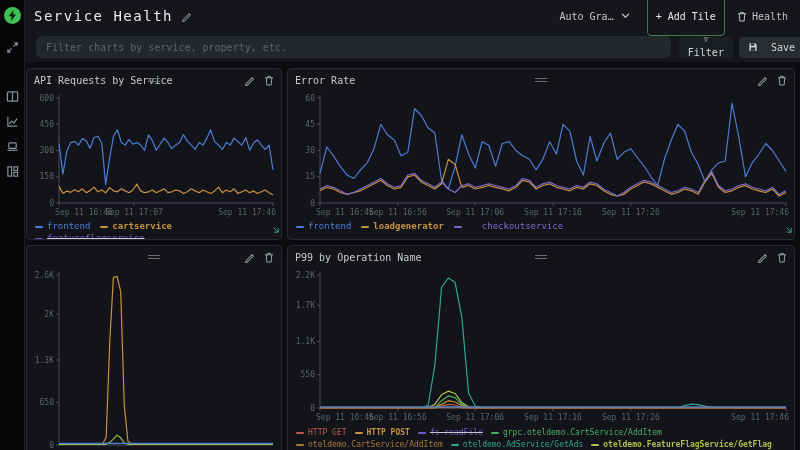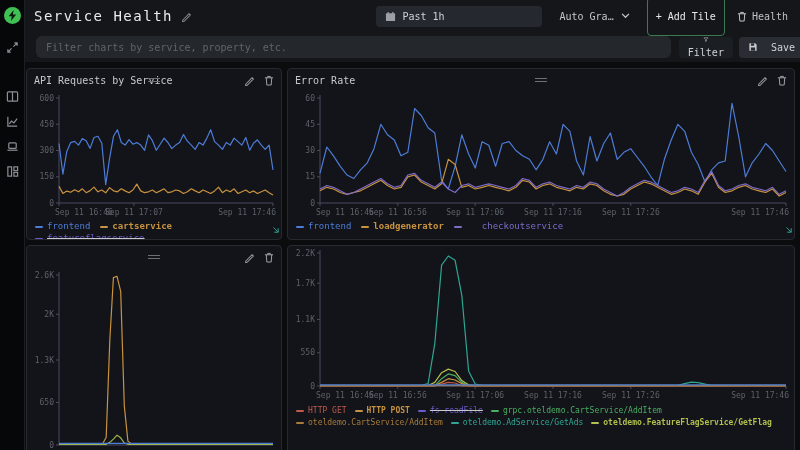--- a/index.html
+++ b/index.html
@@ -101,28 +101,20 @@
   <div class="topstrip"></div>
 
   <div class="topbar">
     <span class="page-title">Service Health</span>
     <span class="title-pencil">
       <svg width="11" height="11" viewBox="0 0 12 12">
           <path d="M2 9.8L8.8 3l1.4 1.4L3.4 11.2 1.8 11.5z" fill="none" stroke="#8a8f96" stroke-width="1.1"></path>
         </svg>
     </span>
     <div class="topbar-right">
-      <div class="pill time-pill">
-        <svg width="11" height="11" viewBox="0 0 12 12">
-            <rect x="1" y="2.5" width="10" height="8.5" rx="1" fill="#9aa0a6"></rect>
-            <line x1="3.5" y1="1" x2="3.5" y2="3.5" stroke="#9aa0a6" stroke-width="1.4"></line>
-            <line x1="8.5" y1="1" x2="8.5" y2="3.5" stroke="#9aa0a6" stroke-width="1.4"></line>
-          </svg>
-        <span>Past 1h</span>
-      </div>
       <div class="pill mode-select">
         <span>Auto Gra…</span>
         <svg width="9" height="6" viewBox="0 0 10 7">
             <path d="M1 1l4 4 4-4" fill="none" stroke="#c3c6cb" stroke-width="1.4"></path>
           </svg>
       </div>
       <div class="add-tile">
         <span>+ Add Tile</span>
       </div>
       <div class="pill delete-btn">
@@ -305,20 +297,35 @@
           <text x="27" y="48.730769230769226" text-anchor="end" font-size="8" fill="#5d6169">2K</text>
           <line x1="29" y1="7" x2="32" y2="7" stroke="#4c4860" stroke-width="1"></line>
           <text x="27" y="9.5" text-anchor="end" font-size="8" fill="#5d6169">2.6K</text>
           <polyline points="32.0,176.0 35.6,176.0 39.3,176.0 42.9,176.0 46.5,176.0 50.1,176.0 53.8,176.0 57.4,176.0 61.0,176.0 64.6,176.0 68.3,176.0 71.9,176.0 75.5,176.0 79.2,169.2 82.8,72.4 86.4,9.6 90.0,8.3 93.7,23.3 97.3,137.8 100.9,173.1 104.5,176.0 108.2,176.0 111.8,176.0 115.4,176.0 119.1,176.0 122.7,176.0 126.3,176.0 129.9,176.0 133.6,176.0 137.2,176.0 140.8,176.0 144.4,176.0 148.1,176.0 151.7,176.0 155.3,176.0 158.9,176.0 162.6,176.0 166.2,176.0 169.8,176.0 173.5,176.0 177.1,176.0 180.7,176.0 184.3,176.0 188.0,176.0 191.6,176.0 195.2,176.0 198.8,176.0 202.5,176.0 206.1,176.0 209.7,176.0 213.4,176.0 217.0,176.0 220.6,176.0 224.2,176.0 227.9,176.0 231.5,176.0 235.1,176.0 238.7,176.0 242.4,176.0 246.0,176.0" fill="none" stroke="#c8923f" stroke-width="1.2" stroke-linejoin="round"></polyline>
           <polyline points="32.0,176.3 35.6,176.3 39.3,176.3 42.9,176.3 46.5,176.3 50.1,176.3 53.8,176.3 57.4,176.3 61.0,176.3 64.6,176.3 68.3,176.3 71.9,176.3 75.5,176.3 79.2,176.3 82.8,174.4 86.4,171.1 90.0,167.2 93.7,169.8 97.3,175.0 100.9,176.3 104.5,176.3 108.2,176.3 111.8,176.3 115.4,176.3 119.1,176.3 122.7,176.3 126.3,176.3 129.9,176.3 133.6,176.3 137.2,176.3 140.8,176.3 144.4,176.3 148.1,176.3 151.7,176.3 155.3,176.3 158.9,176.3 162.6,176.3 166.2,176.3 169.8,176.3 173.5,176.3 177.1,176.3 180.7,176.3 184.3,176.3 188.0,176.3 191.6,176.3 195.2,176.3 198.8,176.3 202.5,176.3 206.1,176.3 209.7,176.3 213.4,176.3 217.0,176.3 220.6,176.3 224.2,176.3 227.9,176.3 231.5,176.3 235.1,176.3 238.7,176.3 242.4,176.3 246.0,176.3" fill="none" stroke="#9fb54a" stroke-width="1.2" stroke-linejoin="round"></polyline>
           <polyline points="32.0,175.4 35.6,175.4 39.3,175.4 42.9,175.4 46.5,175.4 50.1,175.4 53.8,175.4 57.4,175.4 61.0,175.4 64.6,175.4 68.3,175.4 71.9,175.4 75.5,175.4 79.2,175.4 82.8,175.4 86.4,175.4 90.0,175.4 93.7,175.4 97.3,175.4 100.9,175.4 104.5,175.4 108.2,175.4 111.8,175.4 115.4,175.4 119.1,175.4 122.7,175.4 126.3,175.4 129.9,175.4 133.6,175.4 137.2,175.4 140.8,175.4 144.4,175.4 148.1,175.4 151.7,175.4 155.3,175.4 158.9,175.4 162.6,175.4 166.2,175.4 169.8,175.4 173.5,175.4 177.1,175.4 180.7,175.4 184.3,175.4 188.0,175.4 191.6,175.4 195.2,175.4 198.8,175.4 202.5,175.4 206.1,175.4 209.7,175.4 213.4,175.4 217.0,175.4 220.6,175.4 224.2,175.4 227.9,175.4 231.5,175.4 235.1,175.4 238.7,175.4 242.4,175.4 246.0,175.4" fill="none" stroke="#4d7cd6" stroke-width="1.2" stroke-linejoin="round"></polyline>
         </svg></div>
   </div>
 
   <div class="tile" style="left:263px;top:245px;width:508px;height:212px;">
+    <div class="tile-header">
+      <span class="tile-title">P99 by Operation Name</span>
+      <span class="drag-handle">
+          <i></i>
+          <i></i>
+        </span>
+      <span class="tile-icons">
+        <svg width="11" height="11" viewBox="0 0 12 12">
+            <path d="M2 9.8L8.8 3l1.4 1.4L3.4 11.2 1.8 11.5z" fill="none" stroke="#9aa0a6" stroke-width="1.1"></path>
+          </svg>
+        <svg width="10" height="11" viewBox="0 0 11 12">
+            <path d="M1 3h9M4 3V1.5h3V3M2.5 3l.6 8h4.8l.6-8" fill="none" stroke="#9aa0a6" stroke-width="1.1"></path>
+          </svg>
+      </span>
+    </div>
     <div class="chart" style="height:156px;"><svg width="506" height="156">
           <line x1="32" y1="4" x2="32" y2="140" stroke="#4c4860" stroke-width="1"></line>
           <line x1="32" y1="140" x2="498" y2="140" stroke="#4c4860" stroke-width="1"></line>
           <line x1="29" y1="140" x2="32" y2="140" stroke="#4c4860" stroke-width="1"></line>
           <text x="27" y="142.5" text-anchor="end" font-size="8" fill="#5d6169">0</text>
           <line x1="29" y1="106.75" x2="32" y2="106.75" stroke="#4c4860" stroke-width="1"></line>
           <text x="27" y="109.25" text-anchor="end" font-size="8" fill="#5d6169">550</text>
           <line x1="29" y1="73.5" x2="32" y2="73.5" stroke="#4c4860" stroke-width="1"></line>
           <text x="27" y="76" text-anchor="end" font-size="8" fill="#5d6169">1.1K</text>
           <line x1="29" y1="37.227272727272734" x2="32" y2="37.227272727272734" stroke="#4c4860" stroke-width="1"></line>

